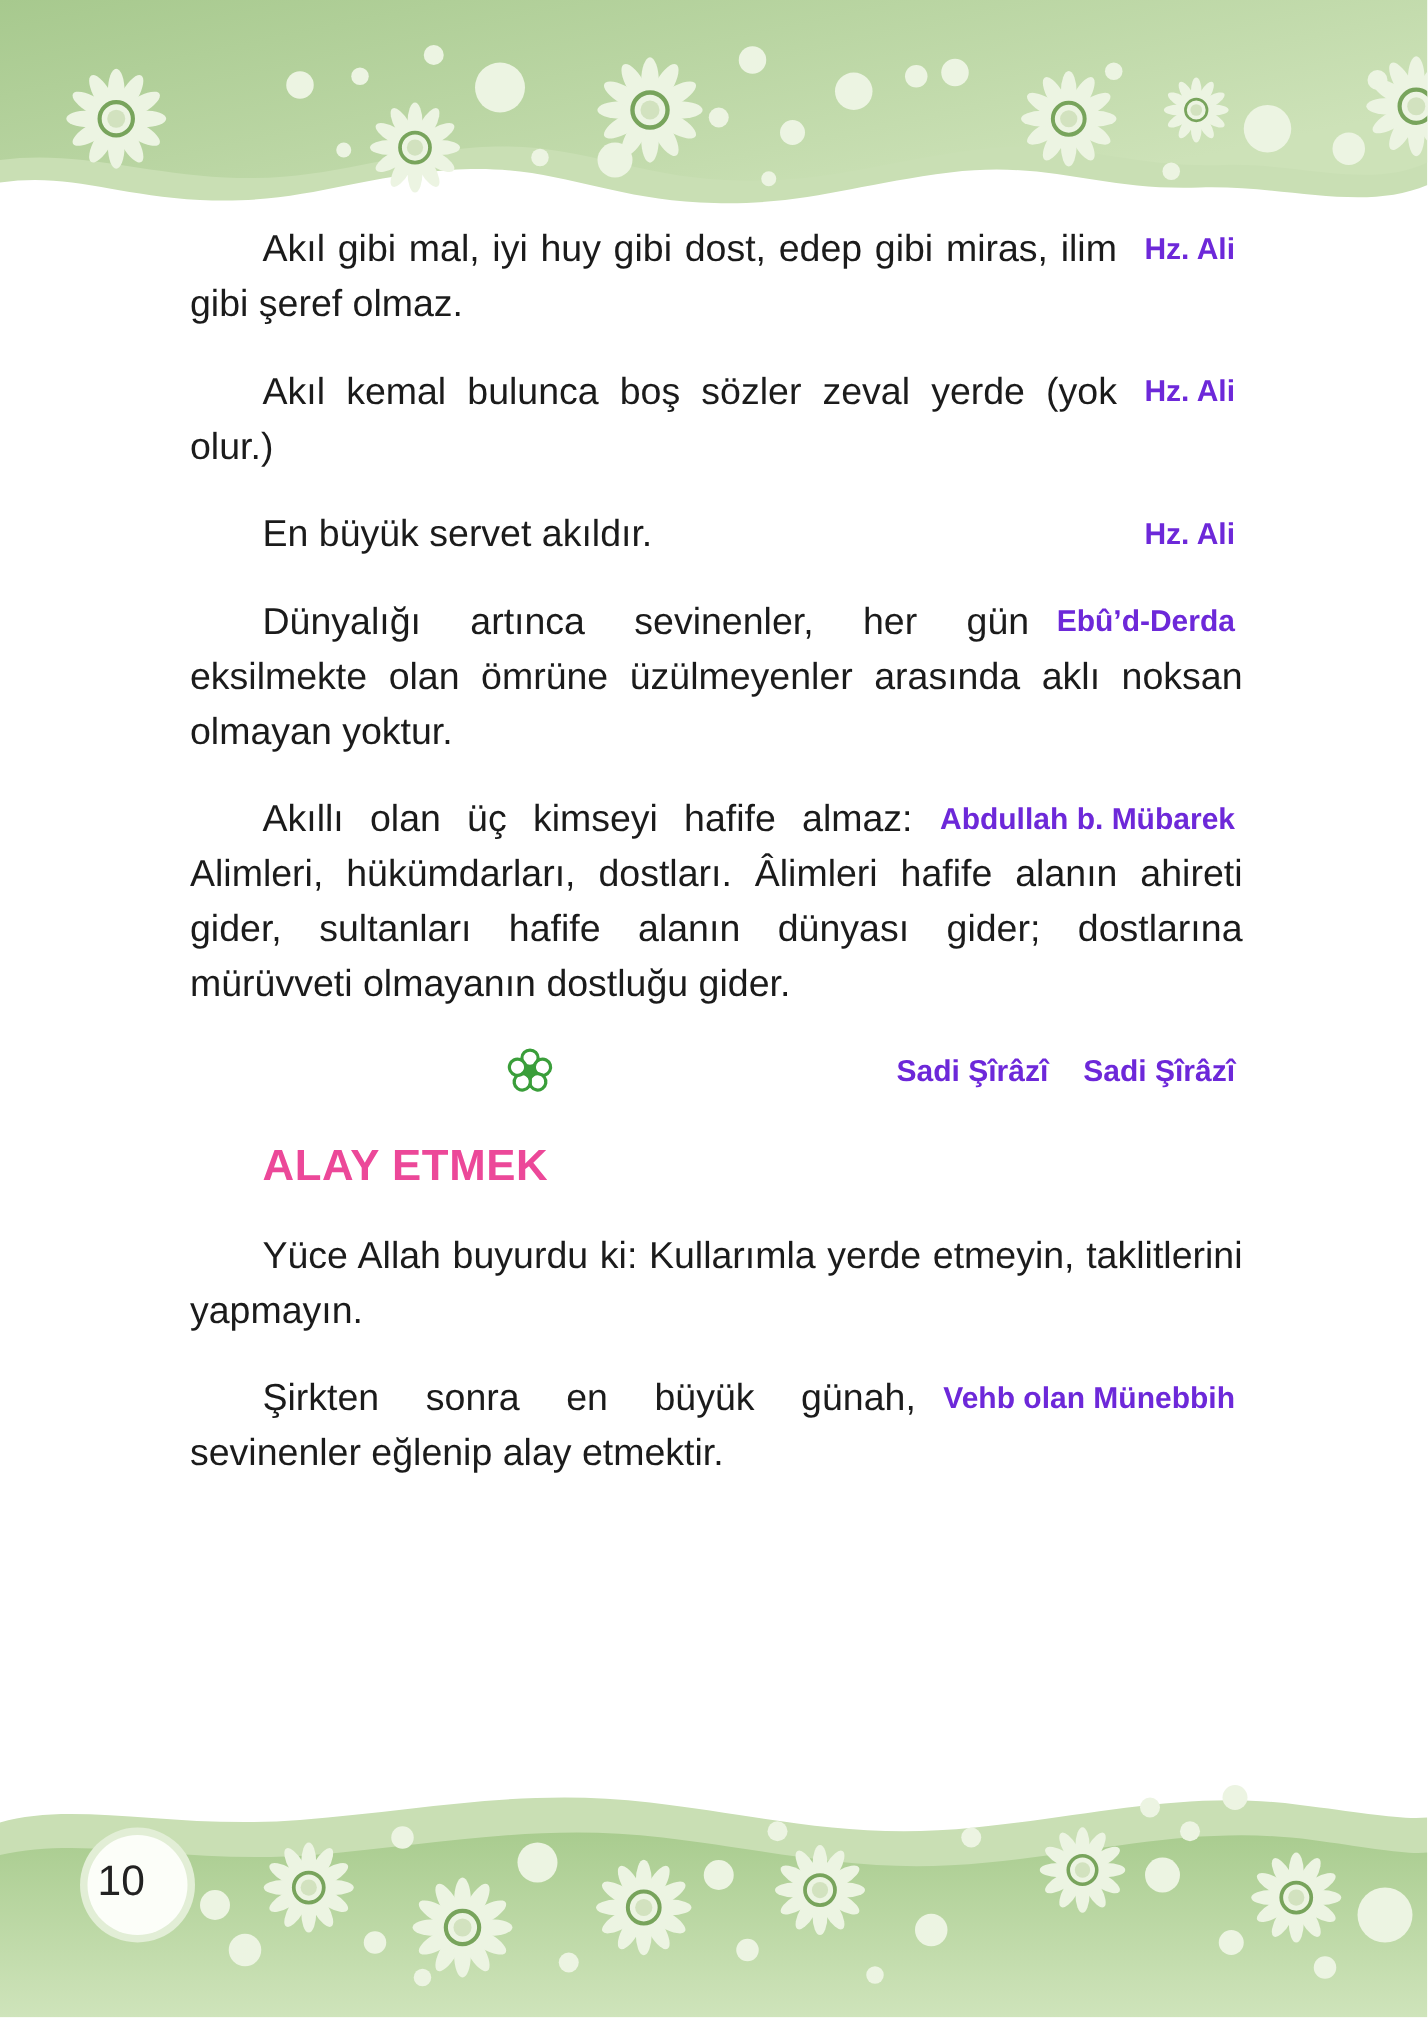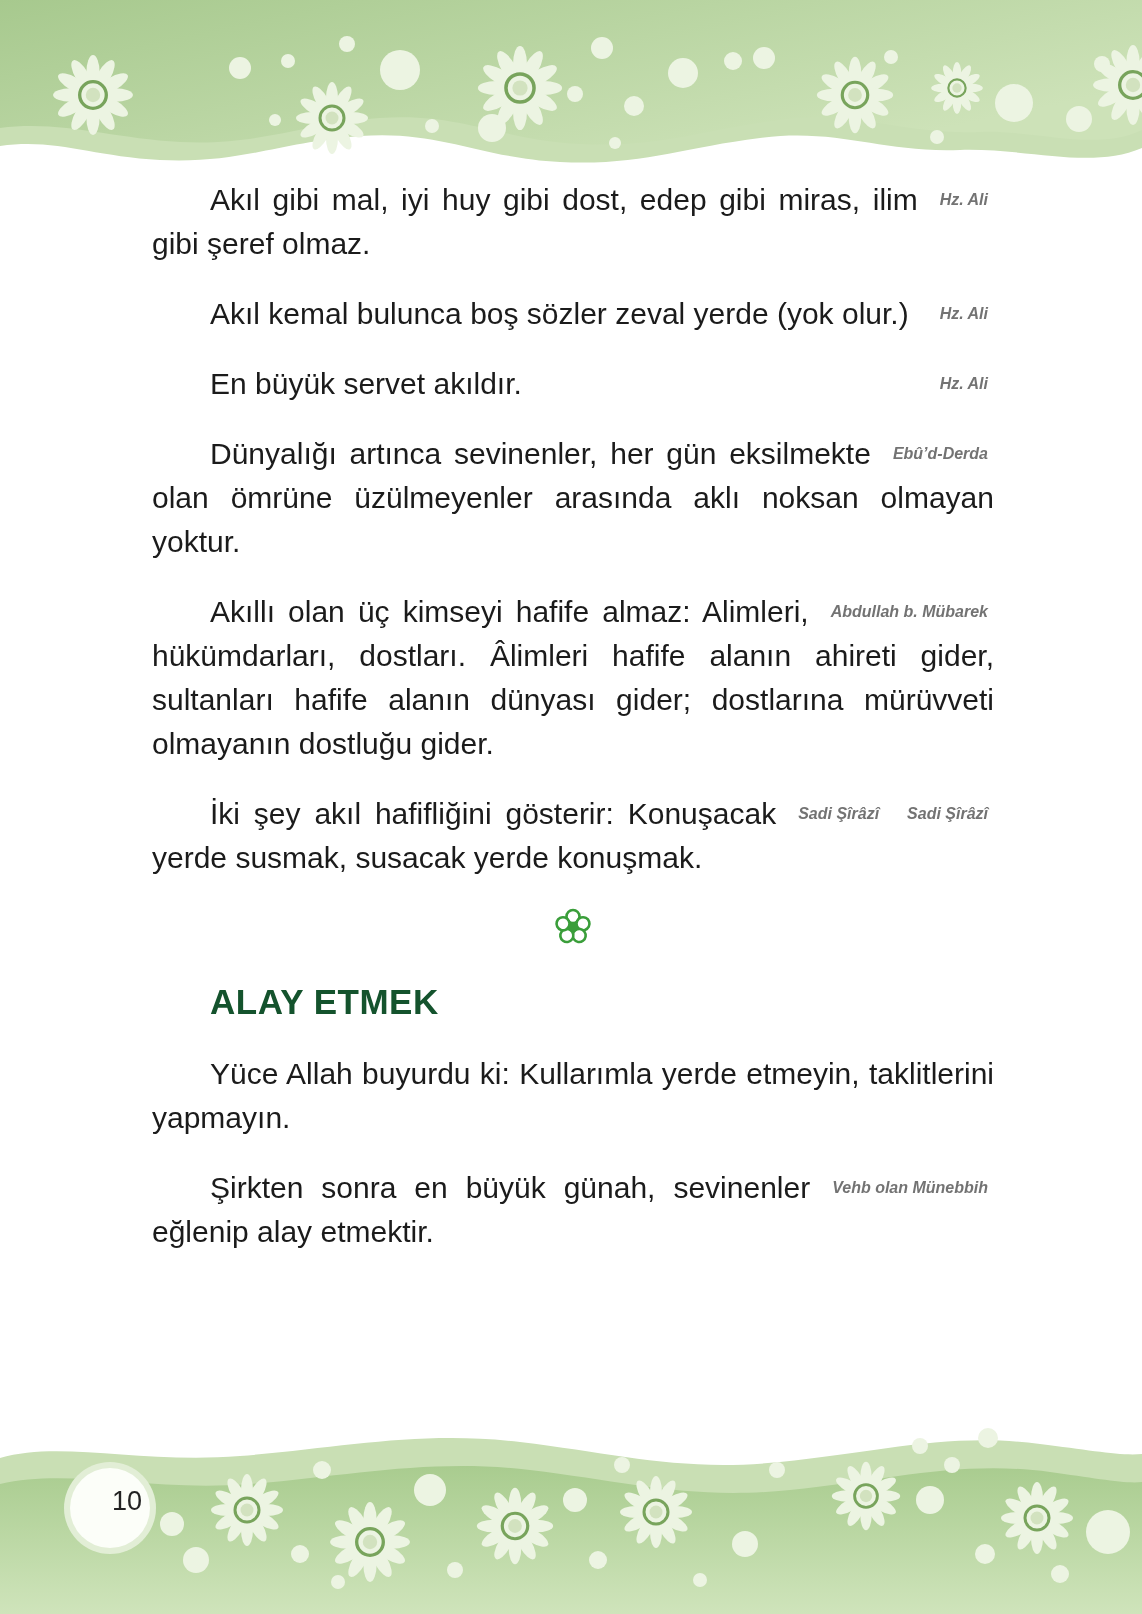--- a/index.html
+++ b/index.html
@@ -23,44 +23,43 @@
     font-size:30px;
     line-height:44px;
     color:#1b1b1b;
     text-align:justify;
     text-indent:58px;
   }
   .attr{
     float:right;
     margin-left:22px;
     margin-right:6px;
-    font-size:16px;
+    font-size:24px;
     line-height:44px;
     font-weight:bold;
-    font-style:italic;
-    color:#737373;
+    color:#6d28d9;
     text-indent:0;
   }
   .ornament-wrap{
     text-align:center;
     margin:20px 0 30px 0;
   }
   .section-heading{
     margin:0 0 30px 58px;
     font-size:35px;
     font-weight:bold;
     letter-spacing:0.5px;
-    color:#14532d;
+    color:#ec4899;
   }
   .page-num{
     position:absolute;
     left:78px;top:1486px;
     width:64px;
-    text-align:right;
-    font-size:27px;
+    text-align:left;
+    font-size:34px;
     color:#222222;
   }
 </style>
 </head>
 <body>
 
 <div class="page">
 
   <svg class="band top" width="1142" height="170" viewBox="0 0 1142 170" aria-hidden="true">
     <defs>
@@ -146,21 +145,21 @@
     <div class="quote">
       <p><span class="attr">Ebû’d-Derda</span><span>Dünyalığı artınca sevinenler, her gün eksilmekte olan ömrüne üzülmeyenler arasında aklı noksan olmayan yoktur.</span></p>
     </div>
     <div class="quote">
       <p><span class="attr">Abdullah b. Mübarek</span><span>Akıllı olan üç kimseyi hafife almaz: Alimleri, hükümdarları, dostları. Âlimleri hafife alanın ahireti gider, sultanları hafife alanın dünyası gider; dostlarına mürüvveti olmayanın dostluğu gider.</span></p>
     </div>
     <div class="quote">
       <p><span class="attr">Sadi Şîrâzî</span></p>
     </div>
     <div class="quote">
-      <p><span class="attr">Sadi Şîrâzî</span><span>İki şey akıl hafifliğini gösterir: Konuşacak yerde susmak, susacak yerde konuşmak.</span></p>
+      <p><span class="attr">Sadi Şîrâzî</span></p>
     </div>
 
     <div class="ornament-wrap">
       <svg width="42" height="42" viewBox="-21 -21 42 42" aria-hidden="true">
         <g stroke="#3a9e3a" stroke-width="2.6" fill="#ffffff">
           <circle r="6.5" cy="-10.5"></circle>
           <circle r="6.5" cy="-10.5" transform="rotate(72)"></circle>
           <circle r="6.5" cy="-10.5" transform="rotate(144)"></circle>
           <circle r="6.5" cy="-10.5" transform="rotate(216)"></circle>
           <circle r="6.5" cy="-10.5" transform="rotate(288)"></circle>

